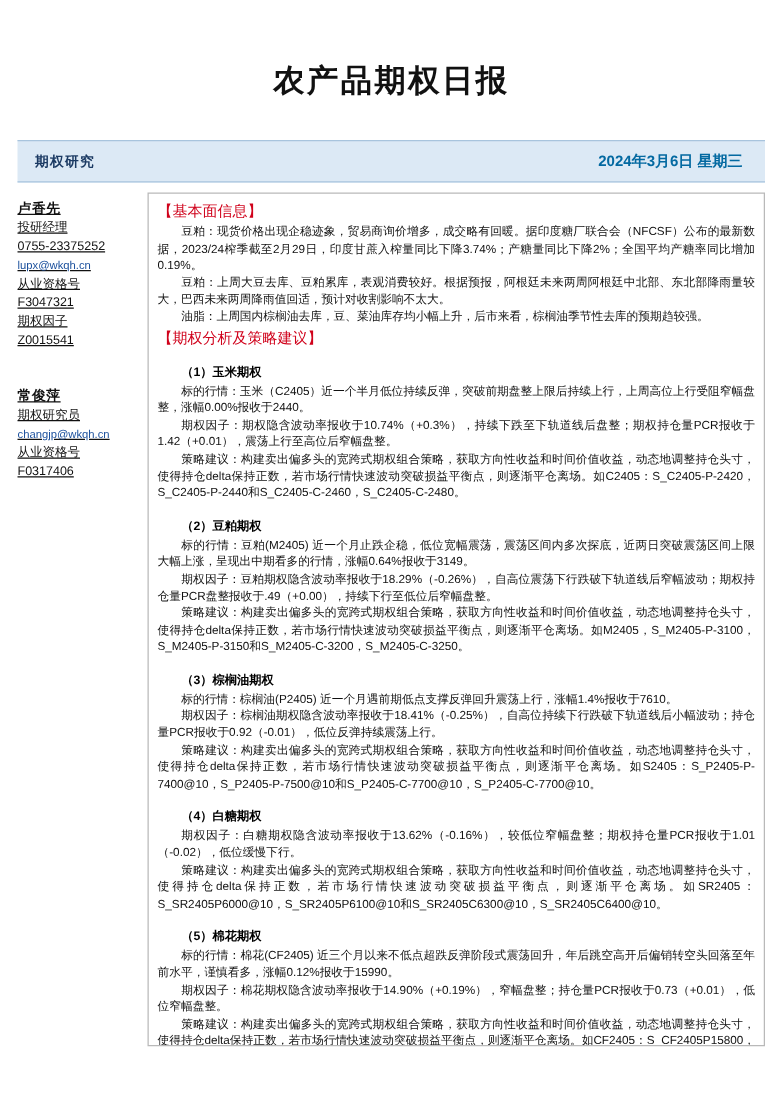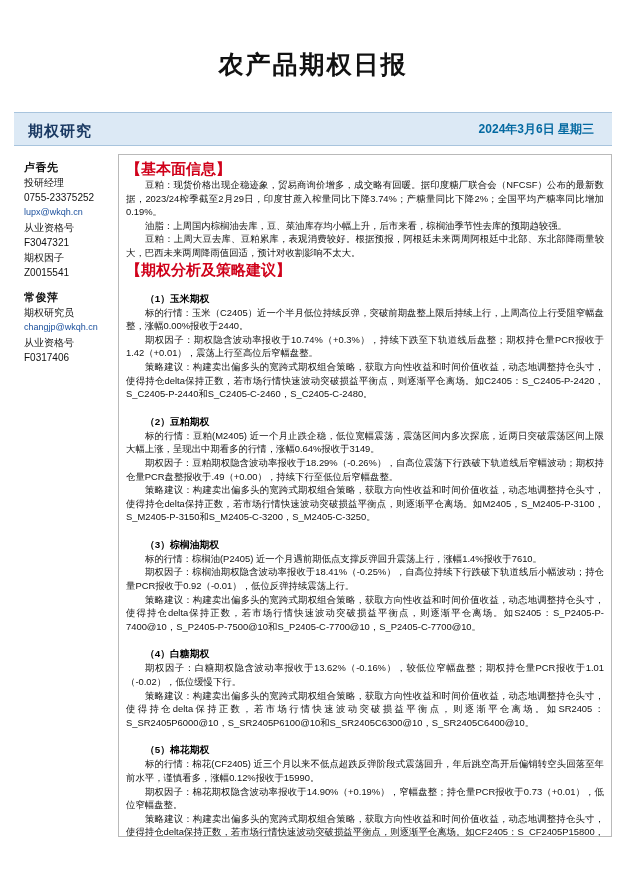--- a/index.html
+++ b/index.html
@@ -42,75 +42,76 @@
     width: 598px;
     height: 32px;
     background: #dce9f5;
     border-top: 1px solid #a8c4dd;
     border-bottom: 1px solid #a8c4dd;
   }
   .header-band .hb-left {
     position: absolute;
     left: 14px;
     top: 9px;
-    font-size: 15px;
+    font-size: 11px;
     font-weight: bold;
     color: #1b3a63;
     letter-spacing: 1px;
   }
   .header-band .hb-right {
     position: absolute;
     right: 18px;
     top: 8px;
     font-size: 12px;
     font-weight: bold;
     color: #0369a1;
   }
   
   .left-col {
     position: absolute;
     top: 160px;
-    left: 24px;
+    left: 14px;
     width: 96px;
     font-size: 9.5px;
     line-height: 15px;
     color: #111;
+    text-decoration: underline;
   }
   .left-col .name {
     font-weight: bold;
     font-size: 11px;
     letter-spacing: .5px;
   }
   .left-col .role {
     font-size: 10px;
   }
   .left-col .mail {
     color: #1a4f9c;
     font-size: 9px;
     word-break: break-all;
   }
   .left-col .blk2 {
-    margin-top: 10px;
+    margin-top: 30px;
   }
   
   .content-box {
     position: absolute;
     top: 154px;
     left: 118px;
     width: 494px;
     height: 683px;
     border: 1px solid #b9b9b9;
     box-sizing: border-box;
     padding: 4px 7px 4px 7px;
     overflow: hidden;
   }
   .sec-head {
     color: #d0021b;
-    font-weight: bold;
-    font-size: 15px;
+    font-weight: normal;
+    font-size: 12px;
     line-height: 16px;
     margin: 2px 0 1px 0;
   }
   .para {
     font-size: 9.4px;
     line-height: 13.6px;
     text-align: justify;
     text-justify: inter-ideograph;
     margin: 0 0 0 0;
     text-indent: 0;
@@ -156,22 +157,22 @@
       <div class="mail">changjp@wkqh.cn</div>
       <div class="role">从业资格号</div>
       <div class="role">F0317406</div>
     </div>
   </div>
 
   <div class="content-box">
 
     <div class="sec-head">【基本面信息】</div>
     <div class="para indent">豆粕：现货价格出现企稳迹象，贸易商询价增多，成交略有回暖。据印度糖厂联合会（NFCSF）公布的最新数据，2023/24榨季截至2月29日，印度甘蔗入榨量同比下降3.74%；产糖量同比下降2%；全国平均产糖率同比增加0.19%。</div>
+    <div class="para indent">豆粕：上周大豆去库、豆粕累库，表观消费较好。根据预报，阿根廷未来两周阿根廷中北部、东北部降雨量较大，巴西未来两周降雨值回适，预计对收割影响不太大。</div>
     <div class="para indent">油脂：上周国内棕榈油去库，豆、菜油库存均小幅上升，后市来看，棕榈油季节性去库的预期趋较强。</div>
-    <div class="para indent">豆粕：上周大豆去库、豆粕累库，表观消费较好。根据预报，阿根廷未来两周阿根廷中北部、东北部降雨量较大，巴西未来两周降雨值回适，预计对收割影响不太大。</div>
 
     <div class="sec-head">【期权分析及策略建议】</div>
 
     <div>
       <div class="sub-head">（1）玉米期权</div>
       <div class="para indent">标的行情：玉米（C2405）近一个半月低位持续反弹，突破前期盘整上限后持续上行，上周高位上行受阻窄幅盘整，涨幅0.00%报收于2440。</div>
       <div class="para indent">期权因子：期权隐含波动率报收于10.74%（+0.3%），持续下跌至下轨道线后盘整；期权持仓量PCR报收于1.42（+0.01），震荡上行至高位后窄幅盘整。</div>
       <div class="para indent">策略建议：构建卖出偏多头的宽跨式期权组合策略，获取方向性收益和时间价值收益，动态地调整持仓头寸，使得持仓delta保持正数，若市场行情快速波动突破损益平衡点，则逐渐平仓离场。如C2405：S_C2405-P-2420，S_C2405-P-2440和S_C2405-C-2460，S_C2405-C-2480。</div>
     </div>
 

